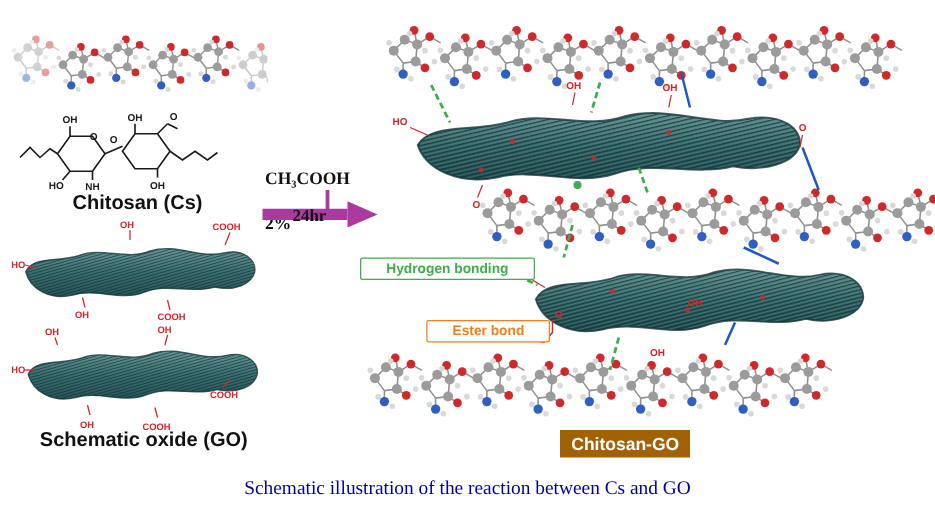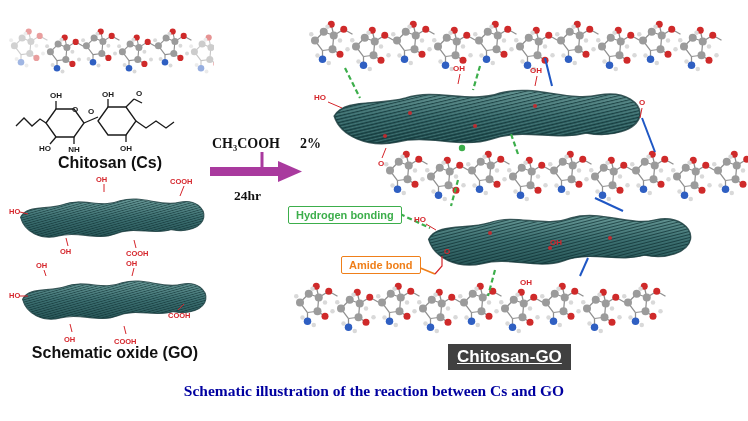--- a/index.html
+++ b/index.html
@@ -1,32 +1,32 @@
 <!DOCTYPE html>
 <html style="--hydrogen: #3cae4b; --amide: #1f57c4; --ester: #ef7f1a; --arrow: #a93a9e; --caption: #0000a0; --go-sheet: #35686a; --oxygen-red: #d5252b;"><head>
 <meta charset="utf-8">
 <style>
   html,body { margin:0; padding:0; background:#fff; }
   .canvas { position:relative; width:748px; height:421px; background:#ffffff;
             font-family:"Liberation Sans", sans-serif; overflow:hidden; }
   .abs { position:absolute; }
   .mol-label { position:absolute; font-weight:bold; font-size:16px; color:#111; text-align:center; }
   .reagent-row { position:absolute; display:flex; gap:20px; font-family:"Liberation Serif", serif;
-                 font-weight:bold; font-size:14px; color:#111; }
+                 font-weight:bold; font-size:14px; color:#111;flex-direction:column; }
   .time-label { position:absolute; font-family:"Liberation Serif", serif; font-weight:bold;
                 font-size:13.5px; color:#111; }
   .bond-box { position:absolute; font-size:11px; font-weight:bold; background:#fff;
-              border:1.5px solid; padding:2px 7px; border-radius:2px; white-space:nowrap; }
+              border:1.5px solid; padding:2px 20px; border-radius:2px; white-space:nowrap; }
   .bond-box.hydrogen { color:var(--hydrogen); border-color:var(--hydrogen); }
   .bond-box.amide    { color:var(--amide);    border-color:var(--amide); }
   .bond-box.ester    { color:var(--ester);    border-color:var(--ester); }
-  .product-box { position:absolute; background:#404040; color:#fff; font-weight:bold;
-                 font-size:17px; padding:3px 9px; white-space:nowrap;text-decoration:underline; }
+  .product-box { position:absolute; background:#a16207; color:#fff; font-weight:bold;
+                 font-size:14px; padding:3px 9px; white-space:nowrap; }
   .caption { position:absolute; left:0; width:100%; top:382px; text-align:center;
-             font-family:"Liberation Serif", serif; font-weight:bold; font-size:15.5px;
+             font-family:"Liberation Serif", serif; font-weight:normal; font-size:15.5px;
              color:var(--caption); }
   svg text { font-family:"Liberation Sans", sans-serif; }
 </style>
 </head>
 <body>
 
 <div class="canvas">
 
   <svg width="0" height="0" style="position:absolute" aria-hidden="true">
     <defs>
@@ -148,21 +148,21 @@
 
   <div class="reagent-row" style="left:212px; top:136px">
     <span>CH₃COOH</span>
     <span>2%</span>
   </div>
   <svg class="abs" style="left:208px; top:150px" width="100" height="36" viewBox="0 0 100 36">
     <line x1="54" y1="2" x2="54" y2="21" stroke="#a93a9e" stroke-width="3"></line>
     <rect x="2" y="17" width="68" height="9" fill="#a93a9e"></rect>
     <polygon points="70,11 94,21.5 70,32" fill="#a93a9e"></polygon>
   </svg>
-  <div class="time-label" style="left:234px; top:188px">24hr</div>
+  <div class="time-label" style="left:234px; top:165px">24hr</div>
 
   <svg class="abs" style="left:290px; top:8px" width="458" height="352" viewBox="0 0 458 352">
 
     <g>
       <use href="#mono" transform="translate(20,10) scale(1.25)"></use>
       <use href="#mono" transform="translate(61,16) scale(1.25)"></use>
       <use href="#mono" transform="translate(102,10) scale(1.25)"></use>
       <use href="#mono" transform="translate(143,16) scale(1.25)"></use>
       <use href="#mono" transform="translate(184,10) scale(1.25)"></use>
       <use href="#mono" transform="translate(225,16) scale(1.25)"></use>
@@ -248,18 +248,18 @@
       <text x="124" y="214">HO</text>
       <text x="260" y="237">OH</text>
       <text x="230" y="277">OH</text>
       <text x="88" y="158">O</text>
       <text x="349" y="97">O</text>
       <text x="154" y="246">O</text>
     </g>
   </svg>
 
   <div class="bond-box hydrogen" style="left:288px; top:206px">Hydrogen bonding</div>
-  <div class="bond-box ester" style="left:341px; top:256px">Amide bond</div>
+  <div class="bond-box ester" style="left:341px; top:256px">Ester bond</div>
   <div class="product-box" style="left:448px; top:344px">Chitosan-GO</div>
 
   <div class="caption">Schematic illustration of the reaction between Cs and GO</div>
 
 </div>
 
 </body></html>

